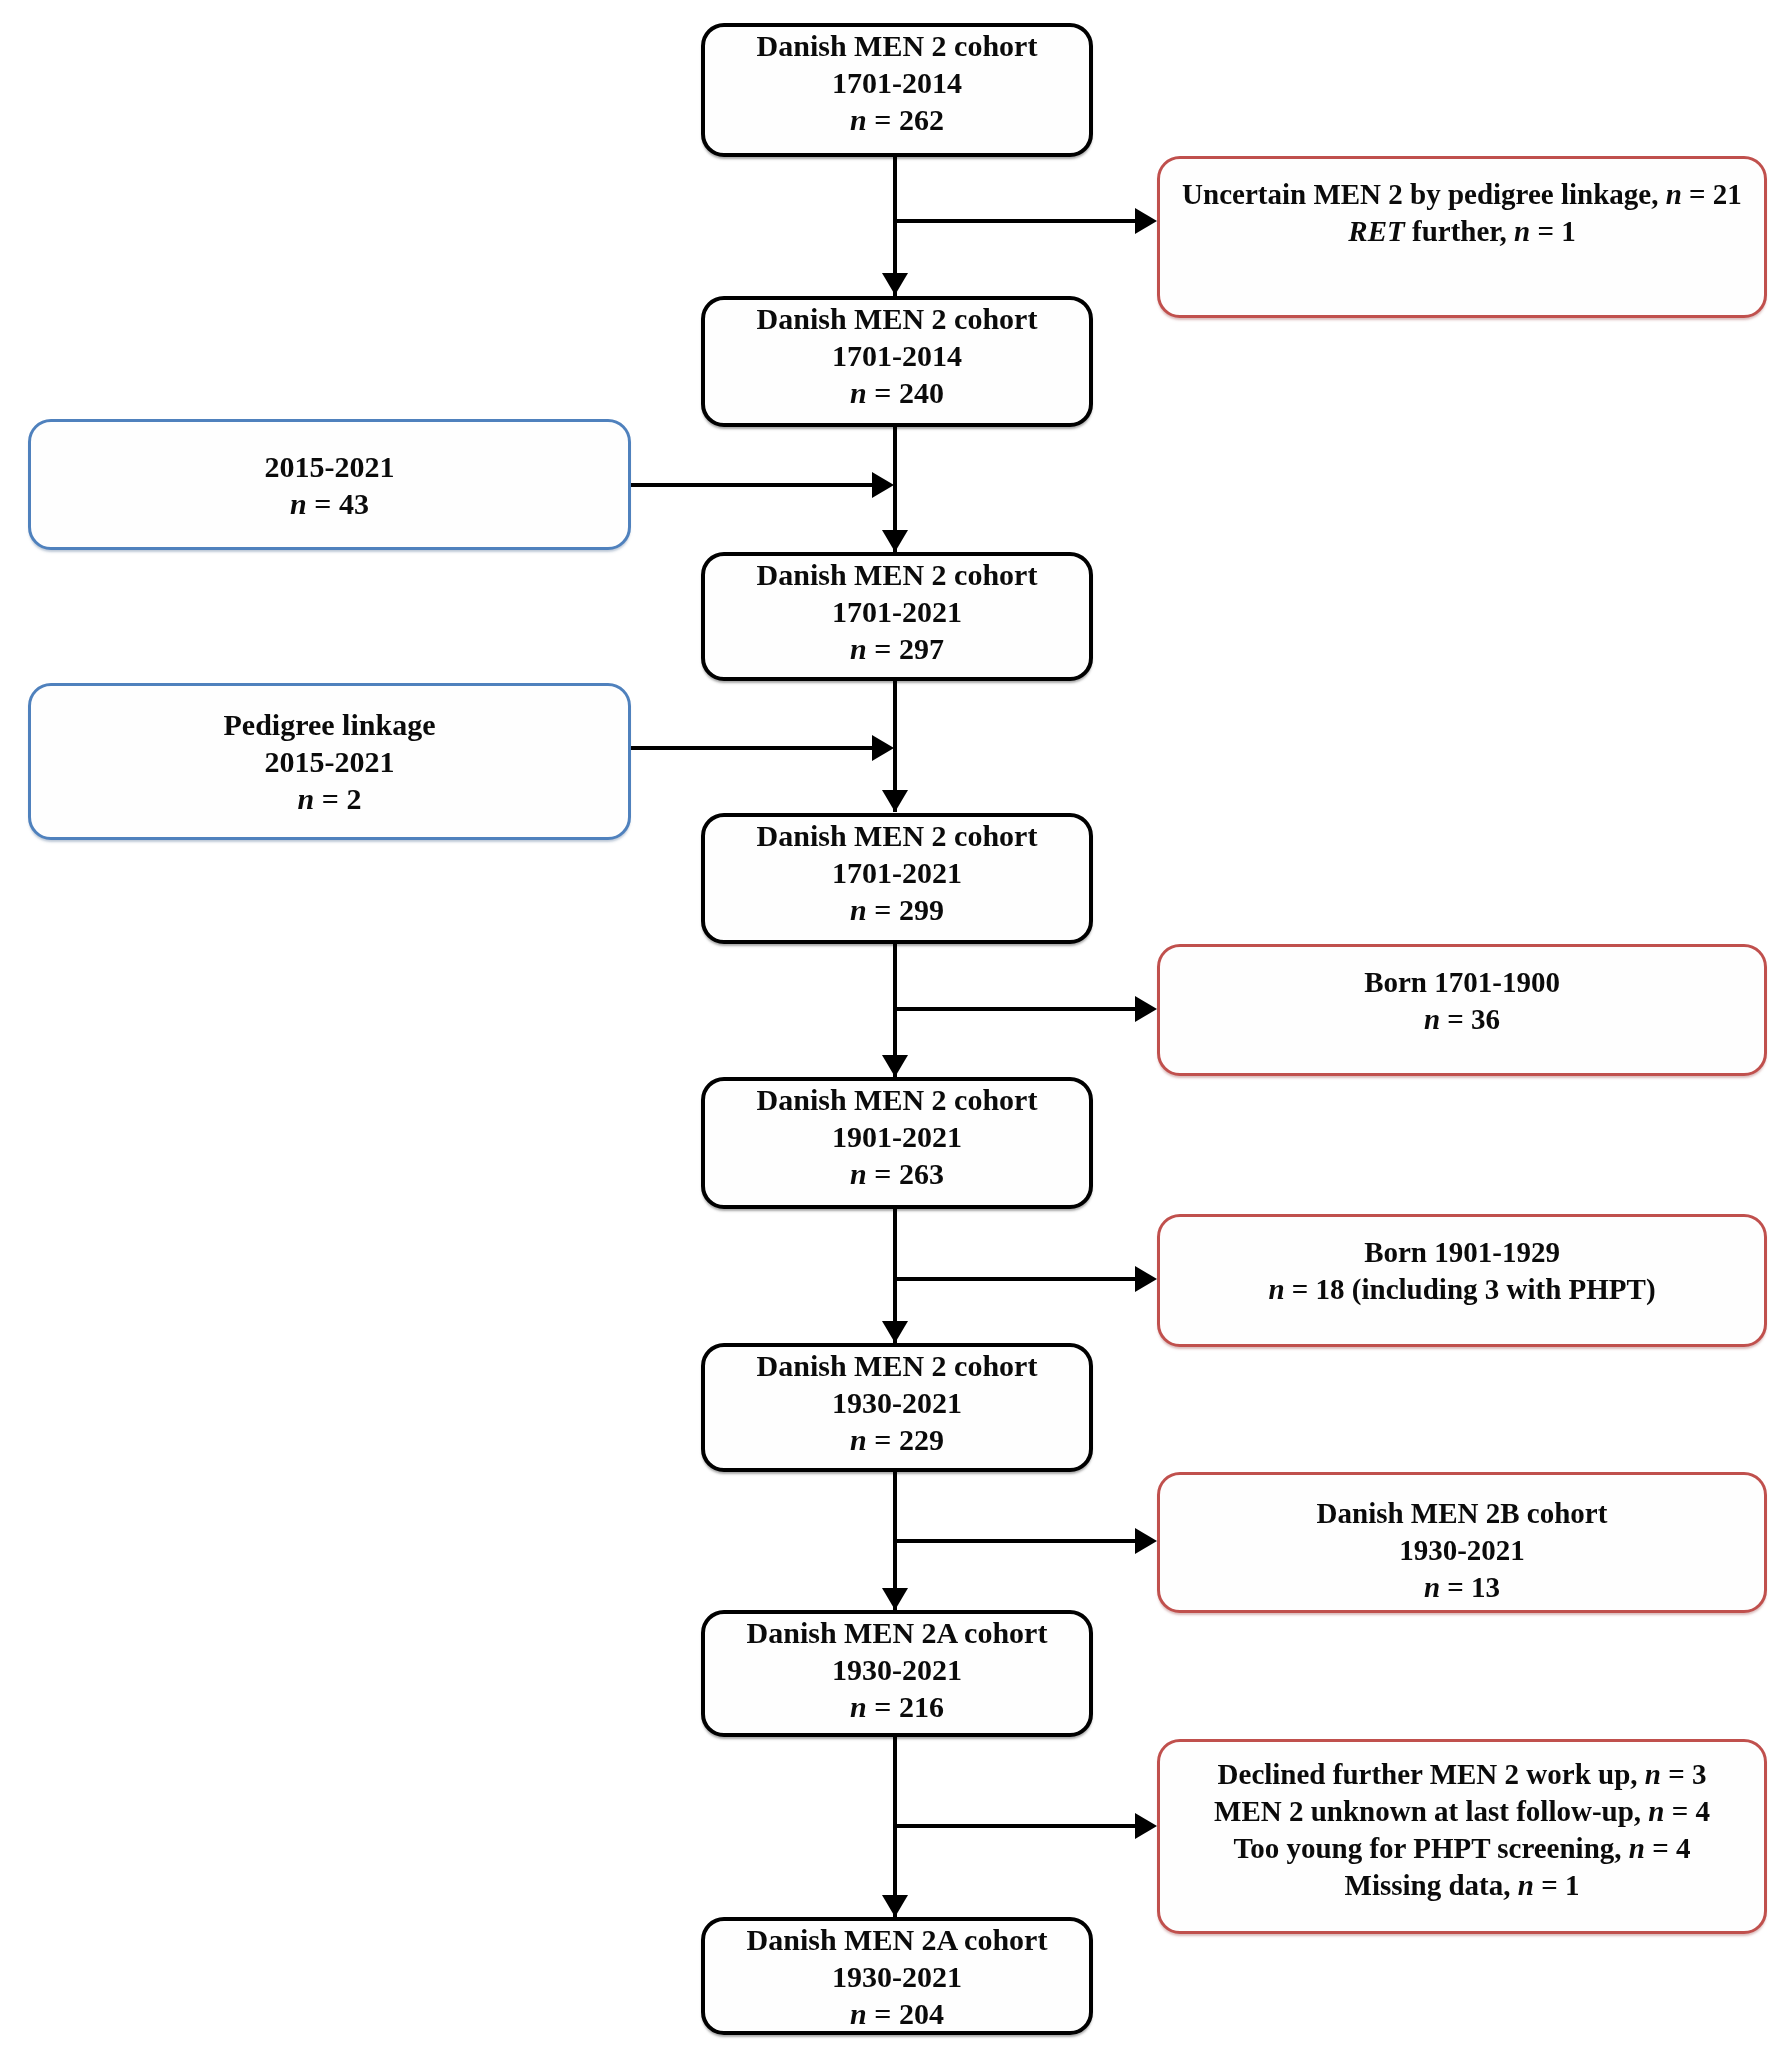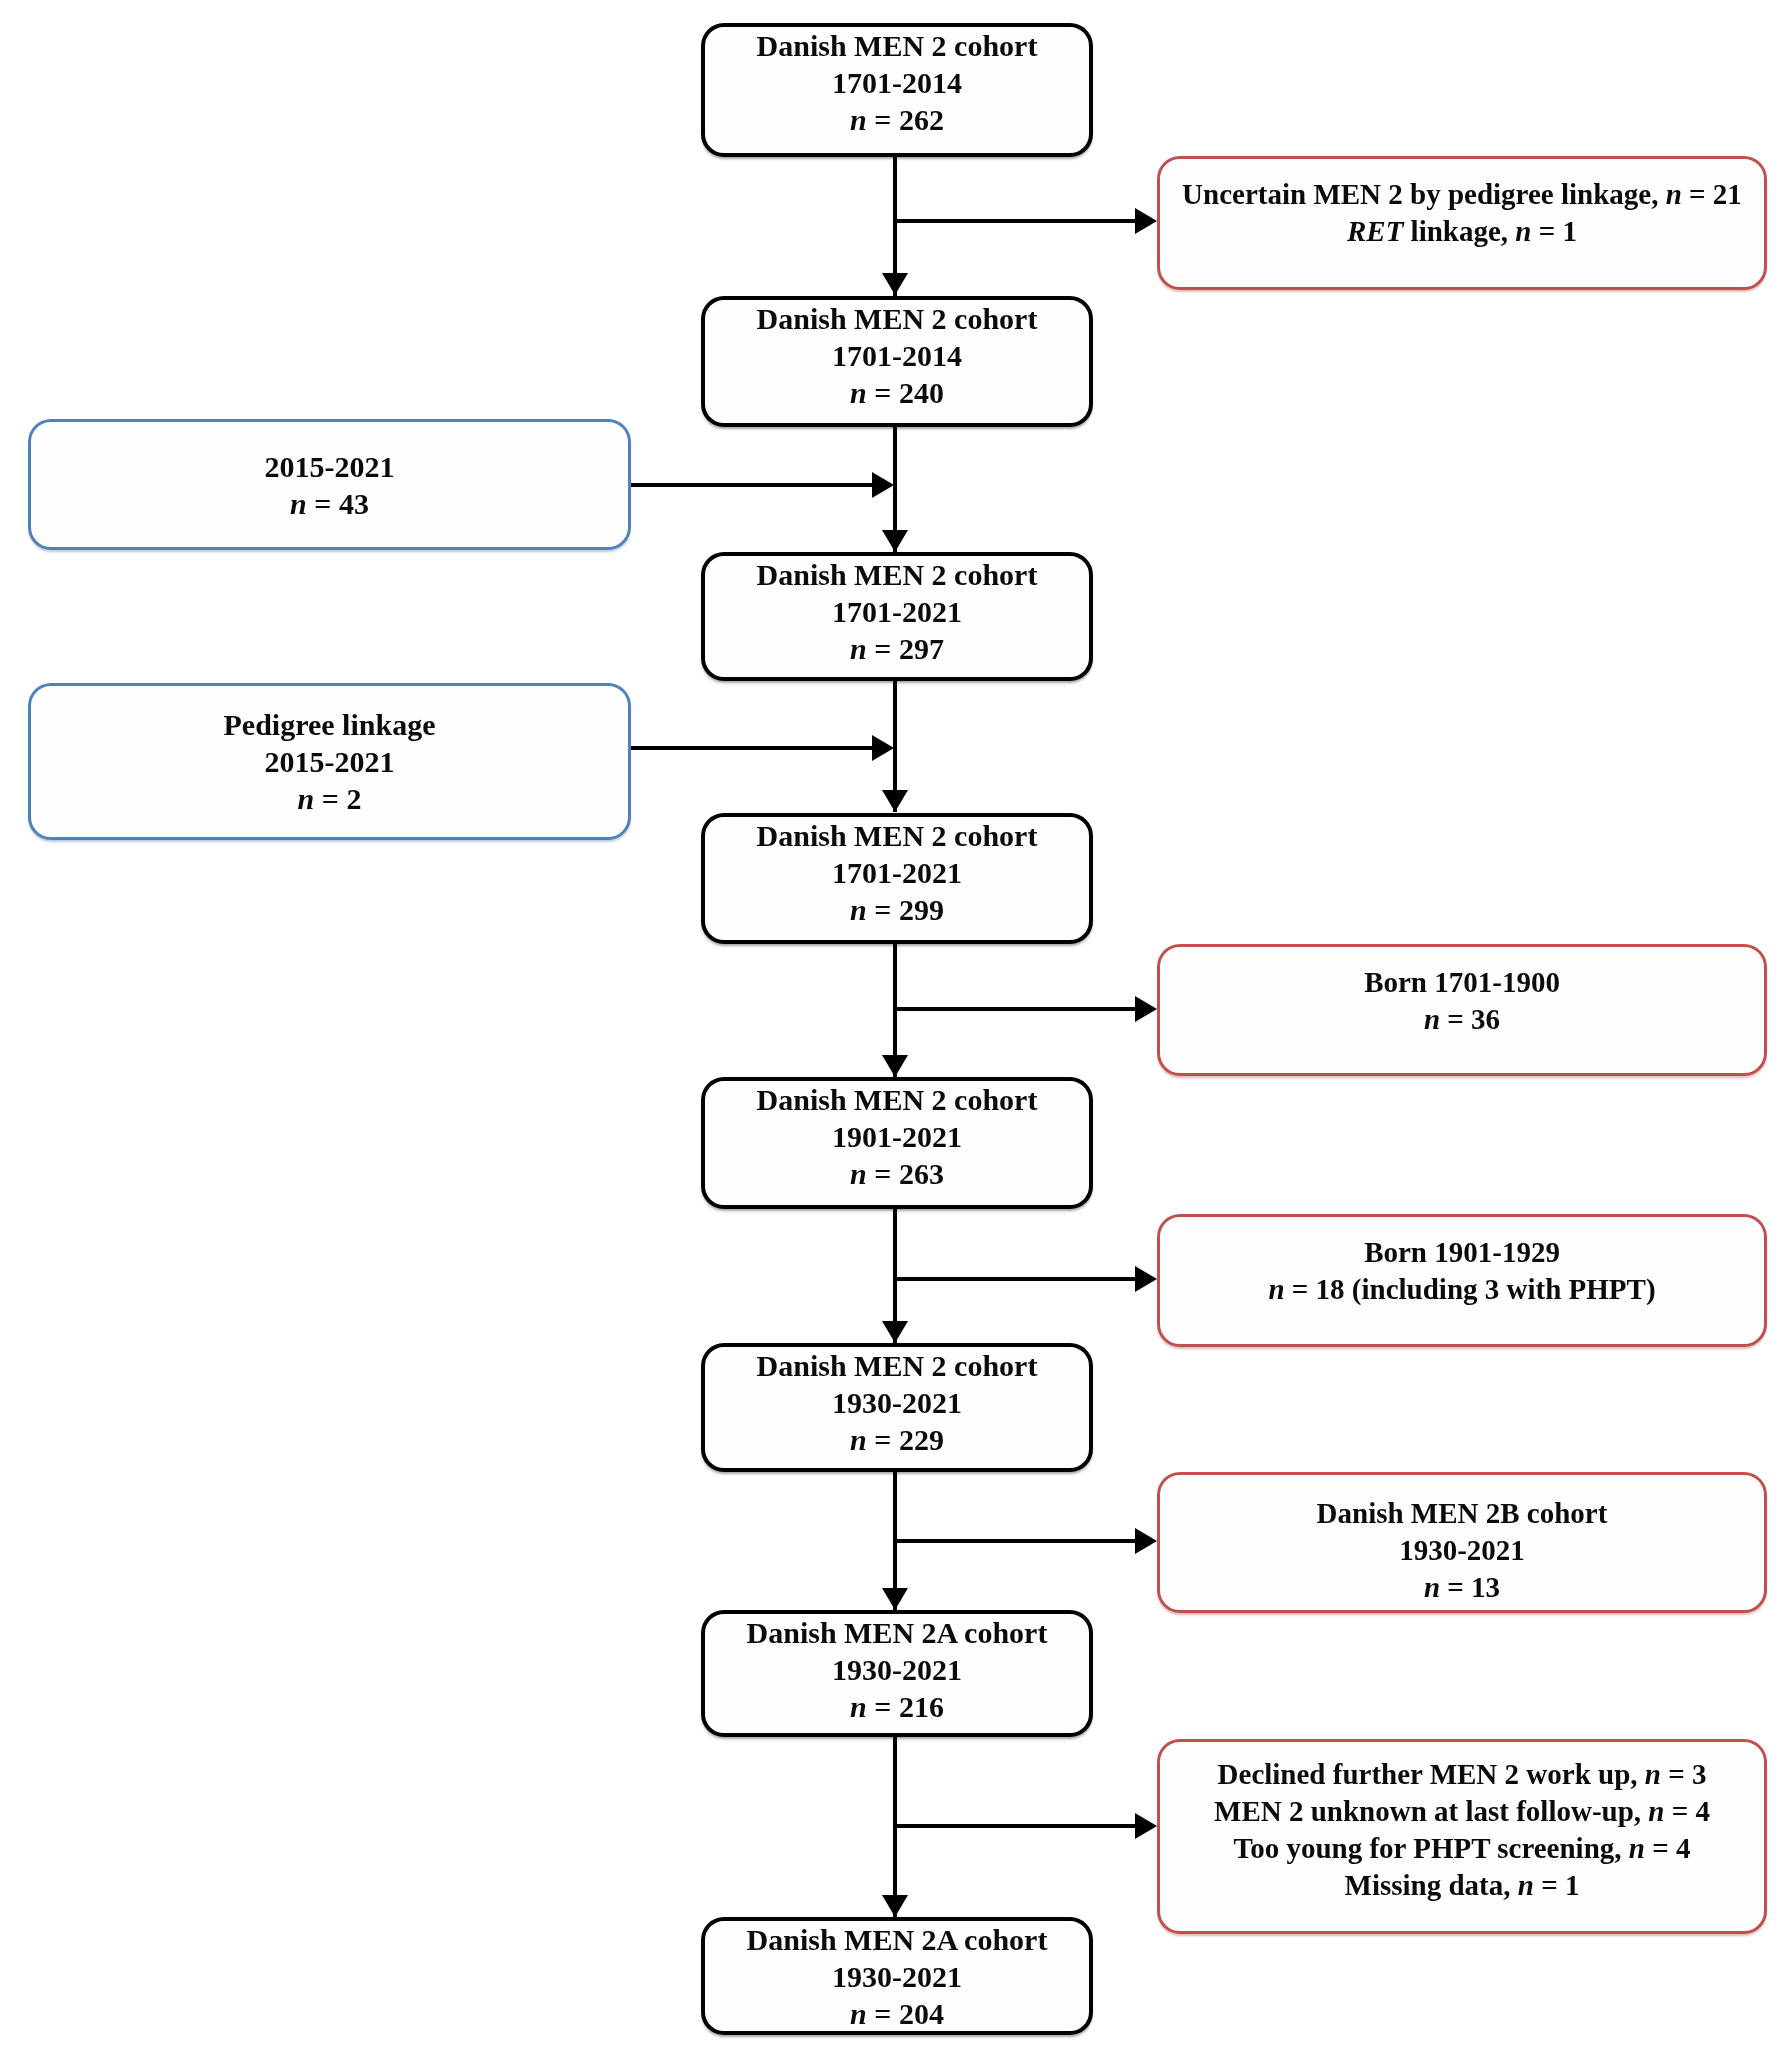--- a/index.html
+++ b/index.html
@@ -114,23 +114,23 @@
     <div class="line"><span>2015-2021</span></div>
     <div class="line"><i>n</i><span> = 43</span></div>
   </div>
 
   <div class="box input-box" style="left:28px;top:683px;width:603px;height:157px;">
     <div class="line"><span>Pedigree linkage</span></div>
     <div class="line"><span>2015-2021</span></div>
     <div class="line"><i>n</i><span> = 2</span></div>
   </div>
 
-  <div class="box excluded-box pad-top" style="left:1157px;top:156px;width:610px;height:134px;">
+  <div class="box excluded-box pad-top" style="left:1157px;top:156px;width:610px;height:162px;">
     <div class="line"><span>Uncertain MEN 2 by pedigree linkage, </span><i>n</i><span> = 21</span></div>
-    <div class="line"><i>RET</i><span> linkage, </span><i>n</i><span> = 1</span></div>
+    <div class="line"><i>RET</i><span> further, </span><i>n</i><span> = 1</span></div>
   </div>
 
   <div class="box excluded-box pad-top" style="left:1157px;top:944px;width:610px;height:132px;">
     <div class="line"><span>Born 1701-1900</span></div>
     <div class="line"><i>n</i><span> = 36</span></div>
   </div>
 
   <div class="box excluded-box pad-top" style="left:1157px;top:1214px;width:610px;height:133px;">
     <div class="line"><span>Born 1901-1929</span></div>
     <div class="line"><i>n</i><span> = 18 (including 3 with PHPT)</span></div>

